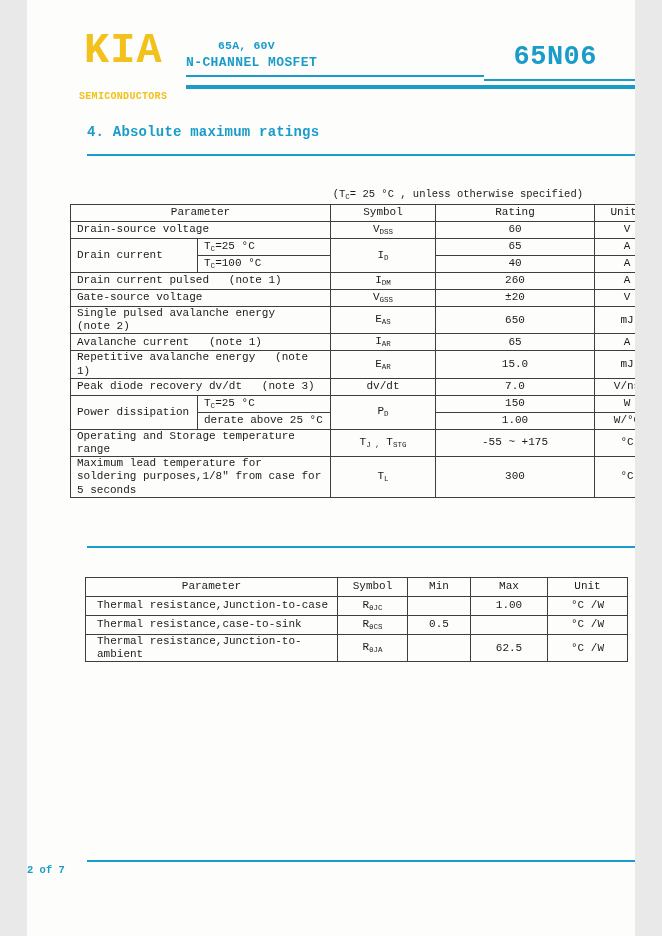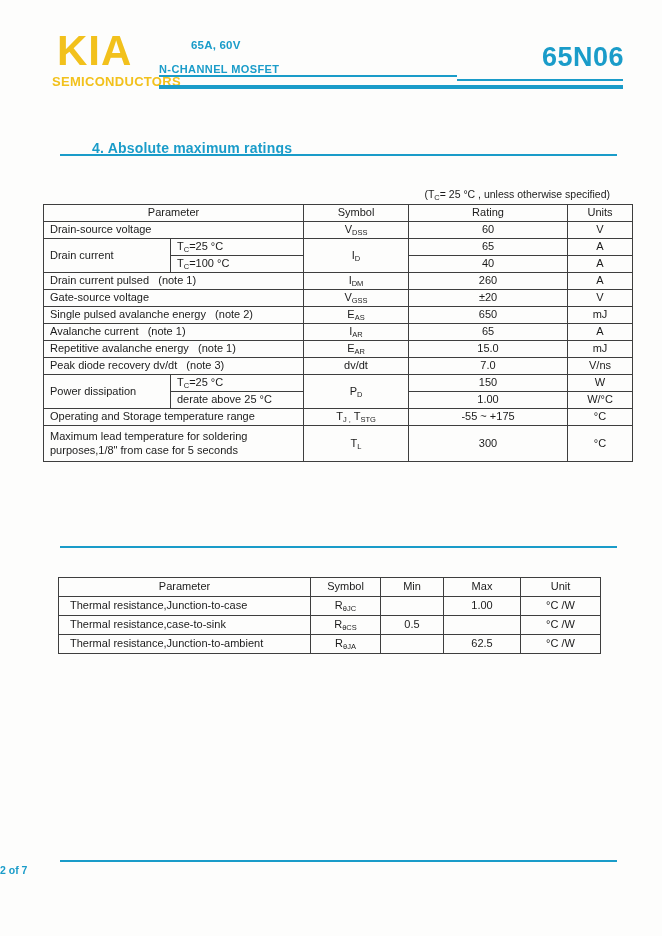--- a/index.html
+++ b/index.html
@@ -5,55 +5,55 @@
   :root {
     --accent: #1a9cc9;
     --logo-yellow: #f2c11c;
     --ink: #1b1b1b;
     --line: #3e3e3e;
   }
   * { margin:0; padding:0; box-sizing:border-box; }
   html,body { background:#e9e9e9; }
   .page {
     position:relative;
-    width:662px; height:936px;
+    width:608px; height:936px;
     margin:0 auto;
     background:#fdfdfc;
-    font-family:Liberation Sans, sans-serif;
+    font-family:Liberation Mono, monospace;
     color:var(--ink);
     overflow:hidden;
   }
   
   .logo {
     position:absolute; left:57px; top:30px;
     color:var(--logo-yellow);
     font-size:42px; font-weight:bold; letter-spacing:1px;
     line-height:1;
   }
   .logo-sub {
-    position:absolute; left:52px; top:74px;
+    position:absolute; left:52px; top:91px;
     color:var(--logo-yellow);
-    font-size:13px; font-weight:bold; letter-spacing:0.3px;
+    font-size:10px; font-weight:bold; letter-spacing:0.3px;
   }
   .subtitle { position:absolute; left:159px; top:39px; color:var(--accent); font-weight:bold; }
   .subtitle .l1 { font-size:11.5px; letter-spacing:0.2px;margin-left:32px; }
-  .subtitle .l2 { font-size:11px; margin-top:12px; letter-spacing:0.4px; }
+  .subtitle .l2 { font-size:13px; margin-top:3px; letter-spacing:0.4px; }
   .part-number {
     position:absolute; right:38px; top:42px;
     color:var(--accent); font-size:27px; font-weight:bold; letter-spacing:0.5px;
   }
   .hline1 { position:absolute; left:159px; top:75px; width:298px; height:2px; background:var(--accent); }
   .hline2 { position:absolute; left:457px; top:79px; width:166px; height:2px; background:var(--accent); }
   .hline-thick { position:absolute; left:159px; top:85px; width:464px; height:4px; background:var(--accent); }
   
   .section-heading {
     position:absolute; left:60px;
     color:var(--accent); font-size:14px; font-weight:bold; letter-spacing:0.2px;
   }
-  .s4-heading { top:140px;margin-left:32px; }
+  .s4-heading { top:124px; }
   .s5-heading { top:524px; }
   .heading-rule { position:absolute; left:60px; width:557px; height:2px; background:var(--accent); }
   .s4-rule { top:154px; }
   .s5-rule { top:546px; }
   .cond-note { position:absolute; top:188px; right:52px; font-size:10.5px; color:var(--ink); }
   
   table { border-collapse:collapse; table-layout:fixed; position:absolute; }
   td {
     border:1px solid var(--line);
     font-size:11px; color:var(--ink);

